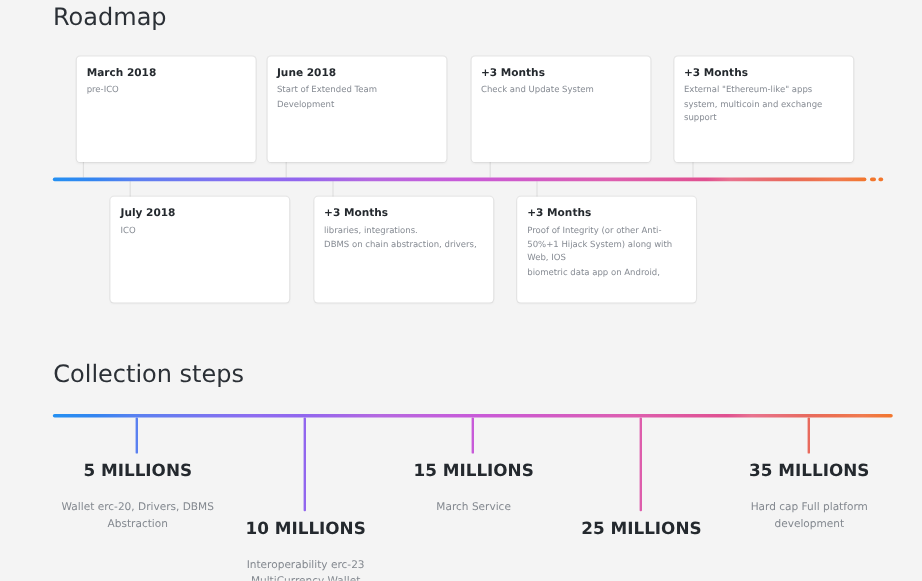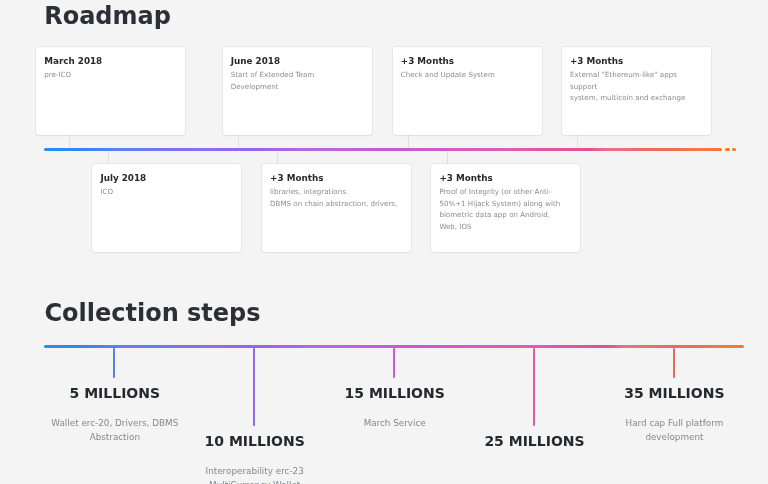--- a/index.html
+++ b/index.html
@@ -1,21 +1,21 @@
 <!DOCTYPE html>
 <html><head>
 <meta charset="utf-8">
 <title>Roadmap</title>
 <style>
   html,body{margin:0;padding:0;}
   body{width:768px;height:484px;background:#f4f4f4;
        font-family:"DejaVu Sans",sans-serif;overflow:hidden;position:relative;}
   .section{position:absolute;left:0;top:0;width:768px;height:484px;}
-  .section-title{position:absolute;font-weight:bold;color:#2b3036;
-       font-size:24px;white-space:nowrap;}
+  .section-title{position:absolute;font-weight:normal;color:#2b3036;
+       font-size:20px;white-space:nowrap;}
   .card{position:absolute;background:#fff;border-radius:3px;
        box-shadow:0 1px 2px rgba(0,0,0,0.04), 0 0 0 1px rgba(0,0,0,0.052);}
   .card-title{position:absolute;left:8.2px;top:9.5px;font-size:8.8px;font-weight:bold;
        color:#24292e;white-space:nowrap;}
   .card-desc{position:absolute;left:8.2px;top:22.5px;right:4px;font-size:7.1px;
        color:#878c94;}
   .dl{height:11.5px;line-height:11.5px;white-space:nowrap;}
   .vconn{position:absolute;width:1px;background:#dfdfdf;}
   .tl-bar{position:absolute;border-radius:1.7px;}
   .tl-dash{position:absolute;border-radius:1.7px;background:#f2762c;}
@@ -36,21 +36,21 @@
     <div class="vconn" style="left:237.8px;top:134.9px;height:13.0px;"></div>
     <div class="vconn" style="left:407.6px;top:134.9px;height:13.0px;"></div>
     <div class="vconn" style="left:576.9px;top:134.9px;height:13.0px;"></div>
     <div class="vconn" style="left:107.9px;top:151.20000000000002px;height:12.7px;"></div>
     <div class="vconn" style="left:276.9px;top:151.20000000000002px;height:12.7px;"></div>
     <div class="vconn" style="left:446.5px;top:151.20000000000002px;height:12.7px;"></div>
     <div class="tl-bar" style="left:44.3px;top:147.9px;width:677.9px;height:3.3px;background:linear-gradient(to right, #2490f2 0%, #3385f0 5%, #5a80f0 10%, #8e6cf0 24%, #9166ee 30%, #b468e0 38.9%, #c060dc 45%, #c85ad8 50.5%, #d05ac8 58%, #dd5fb0 68.5%, #e05090 80.3%, #e8728f 83.2%, #e86a5e 89.9%, #ec7050 93.2%, #f07a4f 96.4%, #f2762c 100%);"></div>
     <div class="tl-dash" style="left:724.7px;top:147.9px;width:5.1px;height:3.3px;"></div>
     <div class="tl-dash" style="left:732.1px;top:147.9px;width:4.2px;height:3.3px;"></div>
   </div>
-  <div class="card" style="left:36px;top:46.5px;width:149.3px;height:88.4px;text-decoration:underline;">
+  <div class="card" style="left:64px;top:46.5px;width:149.3px;height:88.4px;text-decoration:underline;">
     <div class="card-title">March 2018</div>
     <div class="card-desc">
         <div class="dl">pre-ICO</div>
       </div>
   </div>
   <div class="card" style="left:222.6px;top:46.5px;width:149.3px;height:88.4px;">
     <div class="card-title">June 2018</div>
     <div class="card-desc">
         <div class="dl">Start of Extended Team</div>
         <div class="dl">Development</div>
@@ -59,44 +59,44 @@
   <div class="card" style="left:392.6px;top:46.5px;width:149.3px;height:88.4px;">
     <div class="card-title">+3 Months</div>
     <div class="card-desc">
         <div class="dl">Check and Update System</div>
       </div>
   </div>
   <div class="card" style="left:561.8px;top:46.5px;width:149.3px;height:88.4px;">
     <div class="card-title">+3 Months</div>
     <div class="card-desc">
         <div class="dl">External "Ethereum-like" apps</div>
+        <div class="dl">system, multicoin and exchange</div>
         <div class="dl">support</div>
-        <div class="dl">system, multicoin and exchange</div>
       </div>
   </div>
   <div class="card" style="left:92.2px;top:163.9px;width:149.3px;height:88.4px;">
     <div class="card-title">July 2018</div>
     <div class="card-desc">
         <div class="dl">ICO</div>
       </div>
   </div>
   <div class="card" style="left:261.9px;top:163.9px;width:149.3px;height:88.4px;">
     <div class="card-title">+3 Months</div>
     <div class="card-desc">
         <div class="dl">libraries, integrations.</div>
         <div class="dl">DBMS on chain abstraction, drivers,</div>
       </div>
   </div>
   <div class="card" style="left:431.2px;top:163.9px;width:149.3px;height:88.4px;">
     <div class="card-title">+3 Months</div>
     <div class="card-desc">
         <div class="dl">Proof of Integrity (or other Anti-</div>
         <div class="dl">50%+1 Hijack System) along with</div>
+        <div class="dl">Web, IOS</div>
         <div class="dl">biometric data app on Android,</div>
-        <div class="dl">Web, IOS</div>
       </div>
   </div>
 </div>
 
 <div class="section">
   <div class="section-title" style="left:44.4px;top:299.3px;">Collection steps</div>
   <div class="tl-bar" style="left:44.3px;top:344.9px;width:699.3px;height:3.3px;background:linear-gradient(to right, #2490f2 0%, #3385f0 5%, #5a80f0 10%, #8e6cf0 24%, #9166ee 30%, #b468e0 38.9%, #c060dc 45%, #c85ad8 50.5%, #d05ac8 58%, #dd5fb0 68.5%, #e05090 80.3%, #e8728f 83.2%, #e86a5e 89.9%, #ec7050 93.2%, #f07a4f 96.4%, #f2762c 100%);"></div>
   <div>
     <div class="step-conn" style="left:113.3px;top:348.2px;height:30.0px;background:linear-gradient(to right, #2490f2 0%, #3385f0 5%, #5a80f0 10%, #8e6cf0 24%, #9166ee 30%, #b468e0 38.9%, #c060dc 45%, #c85ad8 50.5%, #d05ac8 58%, #dd5fb0 68.5%, #e05090 80.3%, #e8728f 83.2%, #e86a5e 89.9%, #ec7050 93.2%, #f07a4f 96.4%, #f2762c 100%);background-size:699.3px 100%;background-position:-69.0px 0;"></div>
     <div class="step-label" style="left:24.8px;top:388.2px;">

